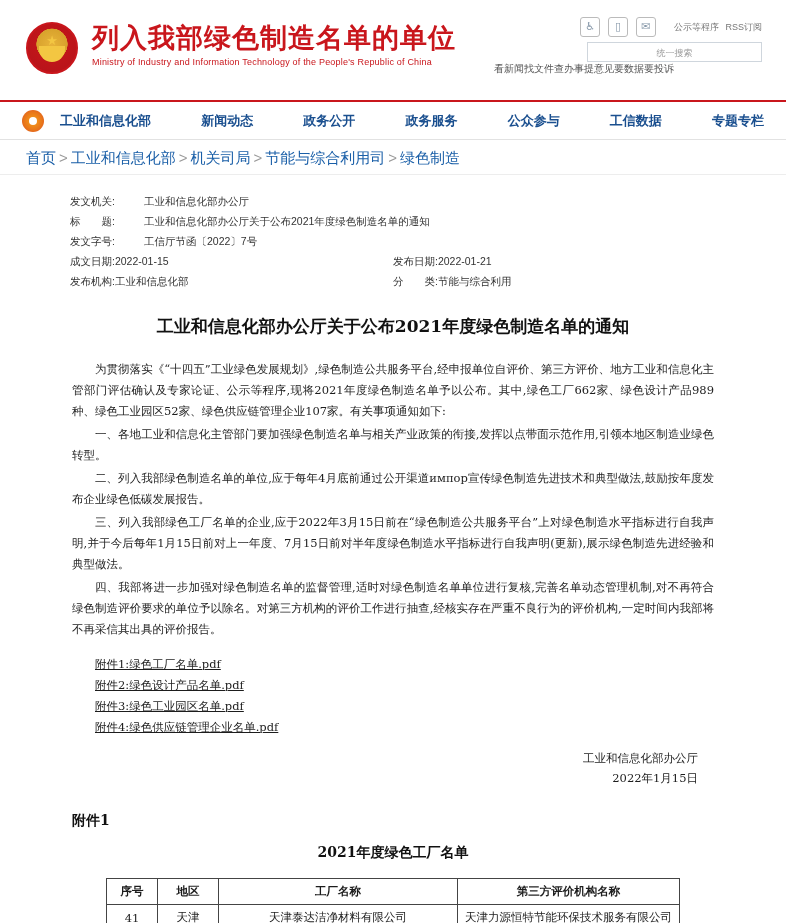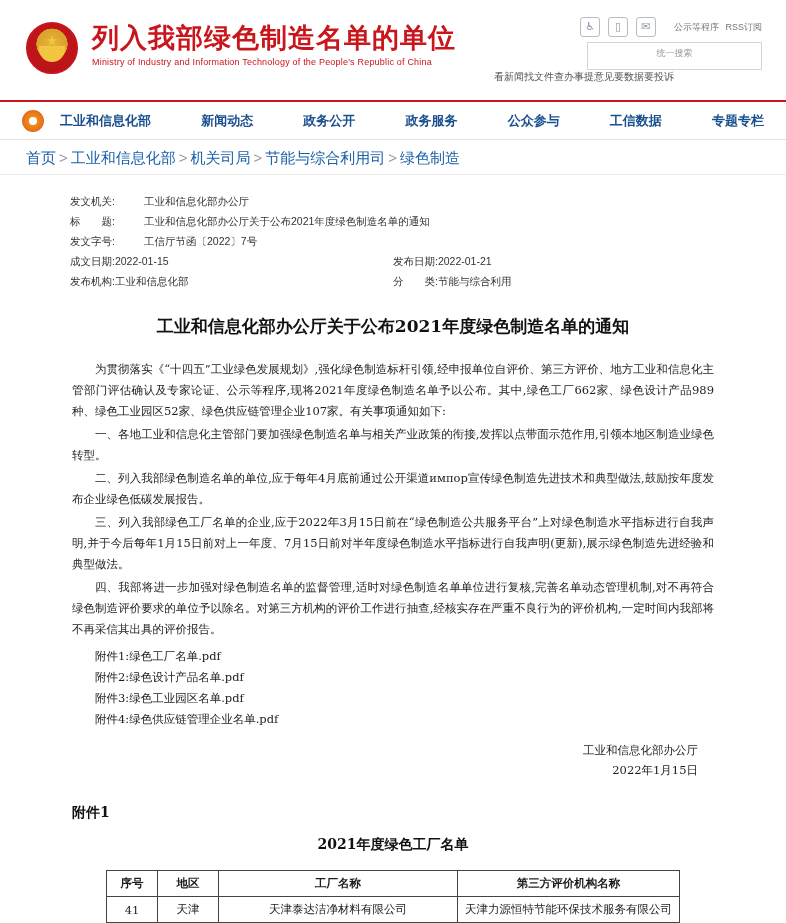--- a/index.html
+++ b/index.html
@@ -67,21 +67,21 @@
     width:18px;height:18px;border:1px solid #bbb;border-radius:3px;
     color:#8899aa;font-size:11px;line-height:17px;text-align:center;
     background:#fff;
   }
   .hr-links{font-size:9px;color:#777;margin-left:6px;white-space:nowrap;}
   .hr-links span{margin-left:4px;}
   .search-row{
     margin-top:4px;display:flex;justify-content:flex-end;
   }
   .search-box{
-    width:175px;height:28px;border:1px solid #cfd6dd;background:#fff;
+    width:175px;height:20px;border:1px solid #cfd6dd;background:#fff;
     font-size:9px;color:#999;line-height:20px;text-align:center;
     box-sizing:border-box;
   }
   .quick-row{
     display:flex;justify-content:flex-start;
     font-size:10px;color:#555;
   }
   .quick-row .qi{white-space:nowrap;}
 
   
@@ -141,21 +141,21 @@
   }
 
   
   .body{
     margin:20px 72px 0 72px;
     font-family:"DejaVu Serif","Liberation Serif",serif;
     font-size:11.5px;line-height:21px;color:#1d1d1d;
     text-align:justify;
   }
   .body p{margin:0 0 2px 0;text-indent:2em;}
-  .attach{margin:6px 0 0 0;}
+  .attach{margin:14px 0 0 0;text-decoration:underline;}
   .attach p{margin:0;text-indent:2em;}
   .sign{
     margin-top:10px;text-align:right;
     font-family:"DejaVu Serif","Liberation Serif",serif;
     font-size:11.5px;line-height:20px;padding-right:16px;color:#1d1d1d;
   }
 
   
   .appendix-label{
     margin:24px 0 0 72px;
@@ -275,21 +275,21 @@
       <div class="half">
         <div class="lbl2">分　　类:</div>
         <div class="val">节能与综合利用</div>
       </div>
     </div>
   </div>
 
   <div class="doc-title">工业和信息化部办公厅关于公布2021年度绿色制造名单的通知</div>
 
   <div class="body">
-    <p>为贯彻落实《“十四五”工业绿色发展规划》,强化绿色制造标杆引领,经申报单位自评价、第三方评价、地方工业和信息化主管部门评估确认及专家论证、公示等程序,现将2021年度绿色制造名单予以公布。其中,绿色工厂662家、绿色设计产品989种、绿色工业园区52家、绿色供应链管理企业107家。有关事项通知如下:</p>
+    <p>为贯彻落实《“十四五”工业绿色发展规划》,绿色制造公共服务平台,经申报单位自评价、第三方评价、地方工业和信息化主管部门评估确认及专家论证、公示等程序,现将2021年度绿色制造名单予以公布。其中,绿色工厂662家、绿色设计产品989种、绿色工业园区52家、绿色供应链管理企业107家。有关事项通知如下:</p>
     <p>一、各地工业和信息化主管部门要加强绿色制造名单与相关产业政策的衔接,发挥以点带面示范作用,引领本地区制造业绿色转型。</p>
     <p>二、列入我部绿色制造名单的单位,应于每年4月底前通过公开渠道импор宣传绿色制造先进技术和典型做法,鼓励按年度发布企业绿色低碳发展报告。</p>
     <p>三、列入我部绿色工厂名单的企业,应于2022年3月15日前在“绿色制造公共服务平台”上对绿色制造水平指标进行自我声明,并于今后每年1月15日前对上一年度、7月15日前对半年度绿色制造水平指标进行自我声明(更新),展示绿色制造先进经验和典型做法。</p>
     <p>四、我部将进一步加强对绿色制造名单的监督管理,适时对绿色制造名单单位进行复核,完善名单动态管理机制,对不再符合绿色制造评价要求的单位予以除名。对第三方机构的评价工作进行抽查,经核实存在严重不良行为的评价机构,一定时间内我部将不再采信其出具的评价报告。</p>
     <div class="attach">
       <p>附件1:绿色工厂名单.pdf</p>
       <p>附件2:绿色设计产品名单.pdf</p>
       <p>附件3:绿色工业园区名单.pdf</p>
       <p>附件4:绿色供应链管理企业名单.pdf</p>
     </div>

